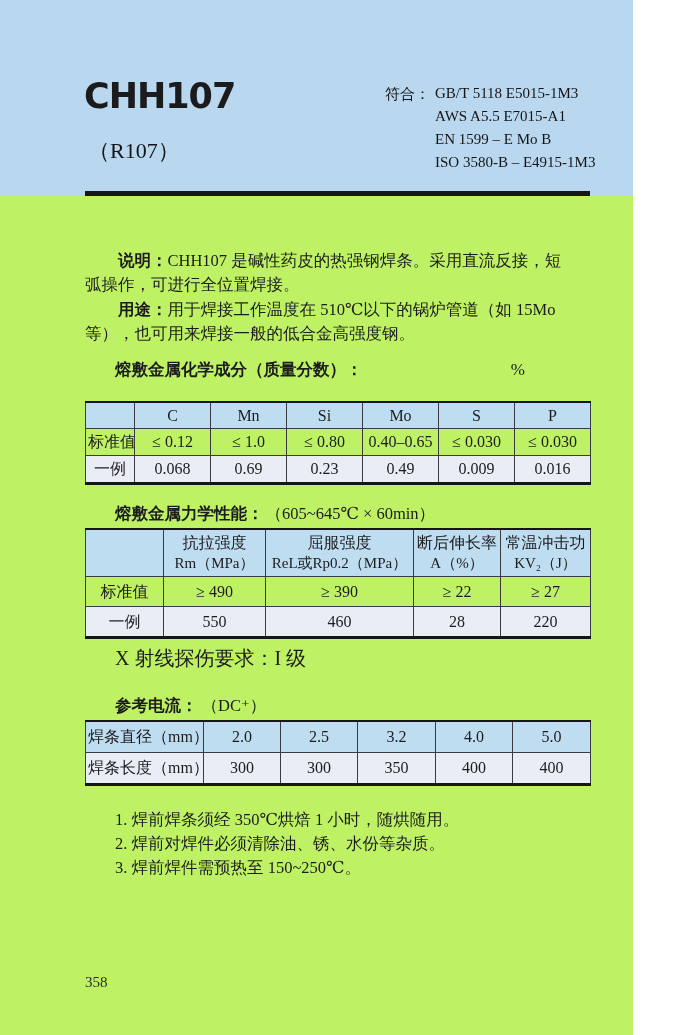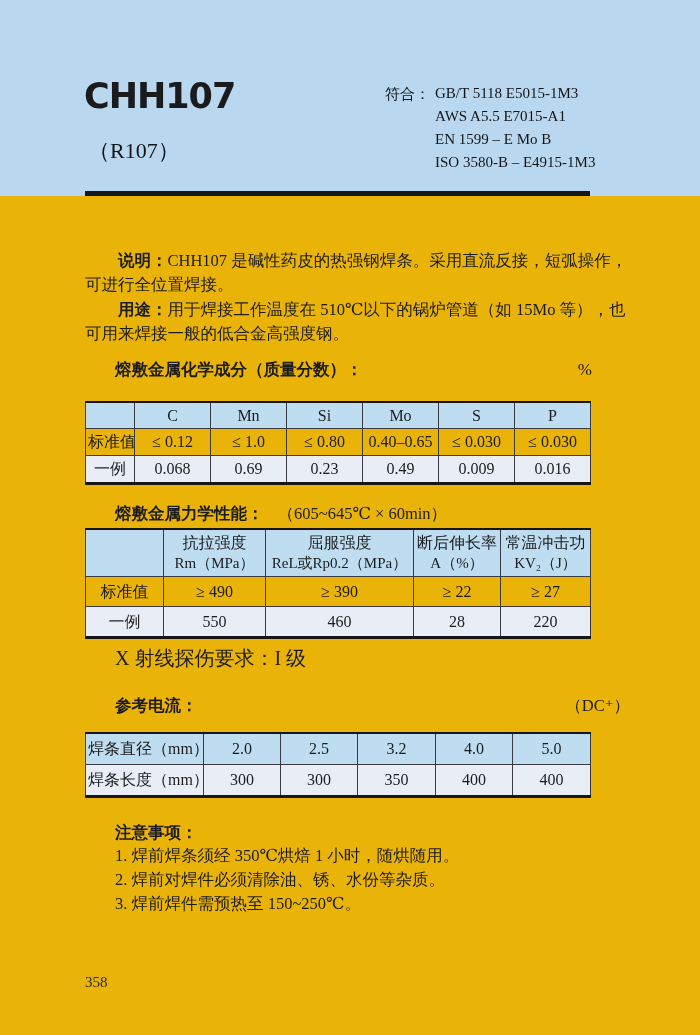--- a/index.html
+++ b/index.html
@@ -3,21 +3,21 @@
 <meta charset="utf-8">
 <style>
   html,body{margin:0;padding:0;}
   body{
     width:700px;height:1035px;
     background:#ffffff;
     font-family:"Liberation Serif","DejaVu Serif",serif;
     color:var(--text-dark,#1c1c1e);
     -webkit-font-smoothing:antialiased;
   }
-  .page{position:relative;width:700px;height:1035px;overflow:hidden;background:#eab308;}
+  .page{position:relative;width:633px;height:1035px;overflow:hidden;background:#bef264;}
 
   
   .band{position:relative;height:196px;background:var(--band-blue,#b9d8ef);}
   .model{
     position:absolute;left:84px;top:76px;
     font-family:"DejaVu Sans","Liberation Sans",sans-serif;
     font-weight:800;font-size:35px;letter-spacing:-1px;color:#1b1b1d;
   }
   .alias{position:absolute;left:88px;top:136px;font-size:22px;color:#141416;}
   .standards{
@@ -36,22 +36,22 @@
   .para b{font-family:"Liberation Sans","DejaVu Sans",sans-serif;font-weight:700;}
 
   .sec-title{
     display:flex;justify-content:space-between;align-items:baseline;
     padding-left:30px;font-size:16.5px;line-height:22px;
   }
   .sec-title .heading{font-family:"Liberation Sans","DejaVu Sans",sans-serif;font-weight:700;}
   .sec-title .cond{font-weight:400;font-family:"Liberation Serif","DejaVu Serif",serif;}
   .sec-title .unit{font-size:17px;padding-right:38px;}
   .t1{margin-top:12px;margin-bottom:20px;}
-  .t2{margin-top:17px;margin-bottom:3px;justify-content:flex-start;gap:14px;}
-  .t3{margin-top:25px;margin-bottom:15px;justify-content:space-between;gap:4px;}
+  .t2{margin-top:17px;margin-bottom:3px;justify-content:flex-start;gap:2px;}
+  .t3{margin-top:25px;margin-bottom:3px;justify-content:flex-start;gap:4px;}
 
   table{
     border-collapse:collapse;width:505px;table-layout:fixed;
     font-size:16px;
     border-top:2px solid #15151a;border-bottom:3px solid #15151a;
     border-left:1px solid #3a3a40;border-right:1px solid #3a3a40;
   }
   td{
     border:1px solid #3a3a40;text-align:center;vertical-align:middle;
     padding:2px 2px;line-height:20px;overflow:hidden;white-space:nowrap;
@@ -220,21 +220,20 @@
         <td>300</td>
         <td>300</td>
         <td>350</td>
         <td>400</td>
         <td>400</td>
       </tr>
     </tbody>
       </table>
 
     <div class="notes">
-      <div class="notes-title">注意事项：</div>
       <div class="item">1. 焊前焊条须经 350℃烘焙 1 小时，随烘随用。</div>
       <div class="item">2. 焊前对焊件必须清除油、锈、水份等杂质。</div>
       <div class="item">3. 焊前焊件需预热至 150~250℃。</div>
     </div>
 
   </main>
 
   <div class="pageno">358</div>
 </div>
 

